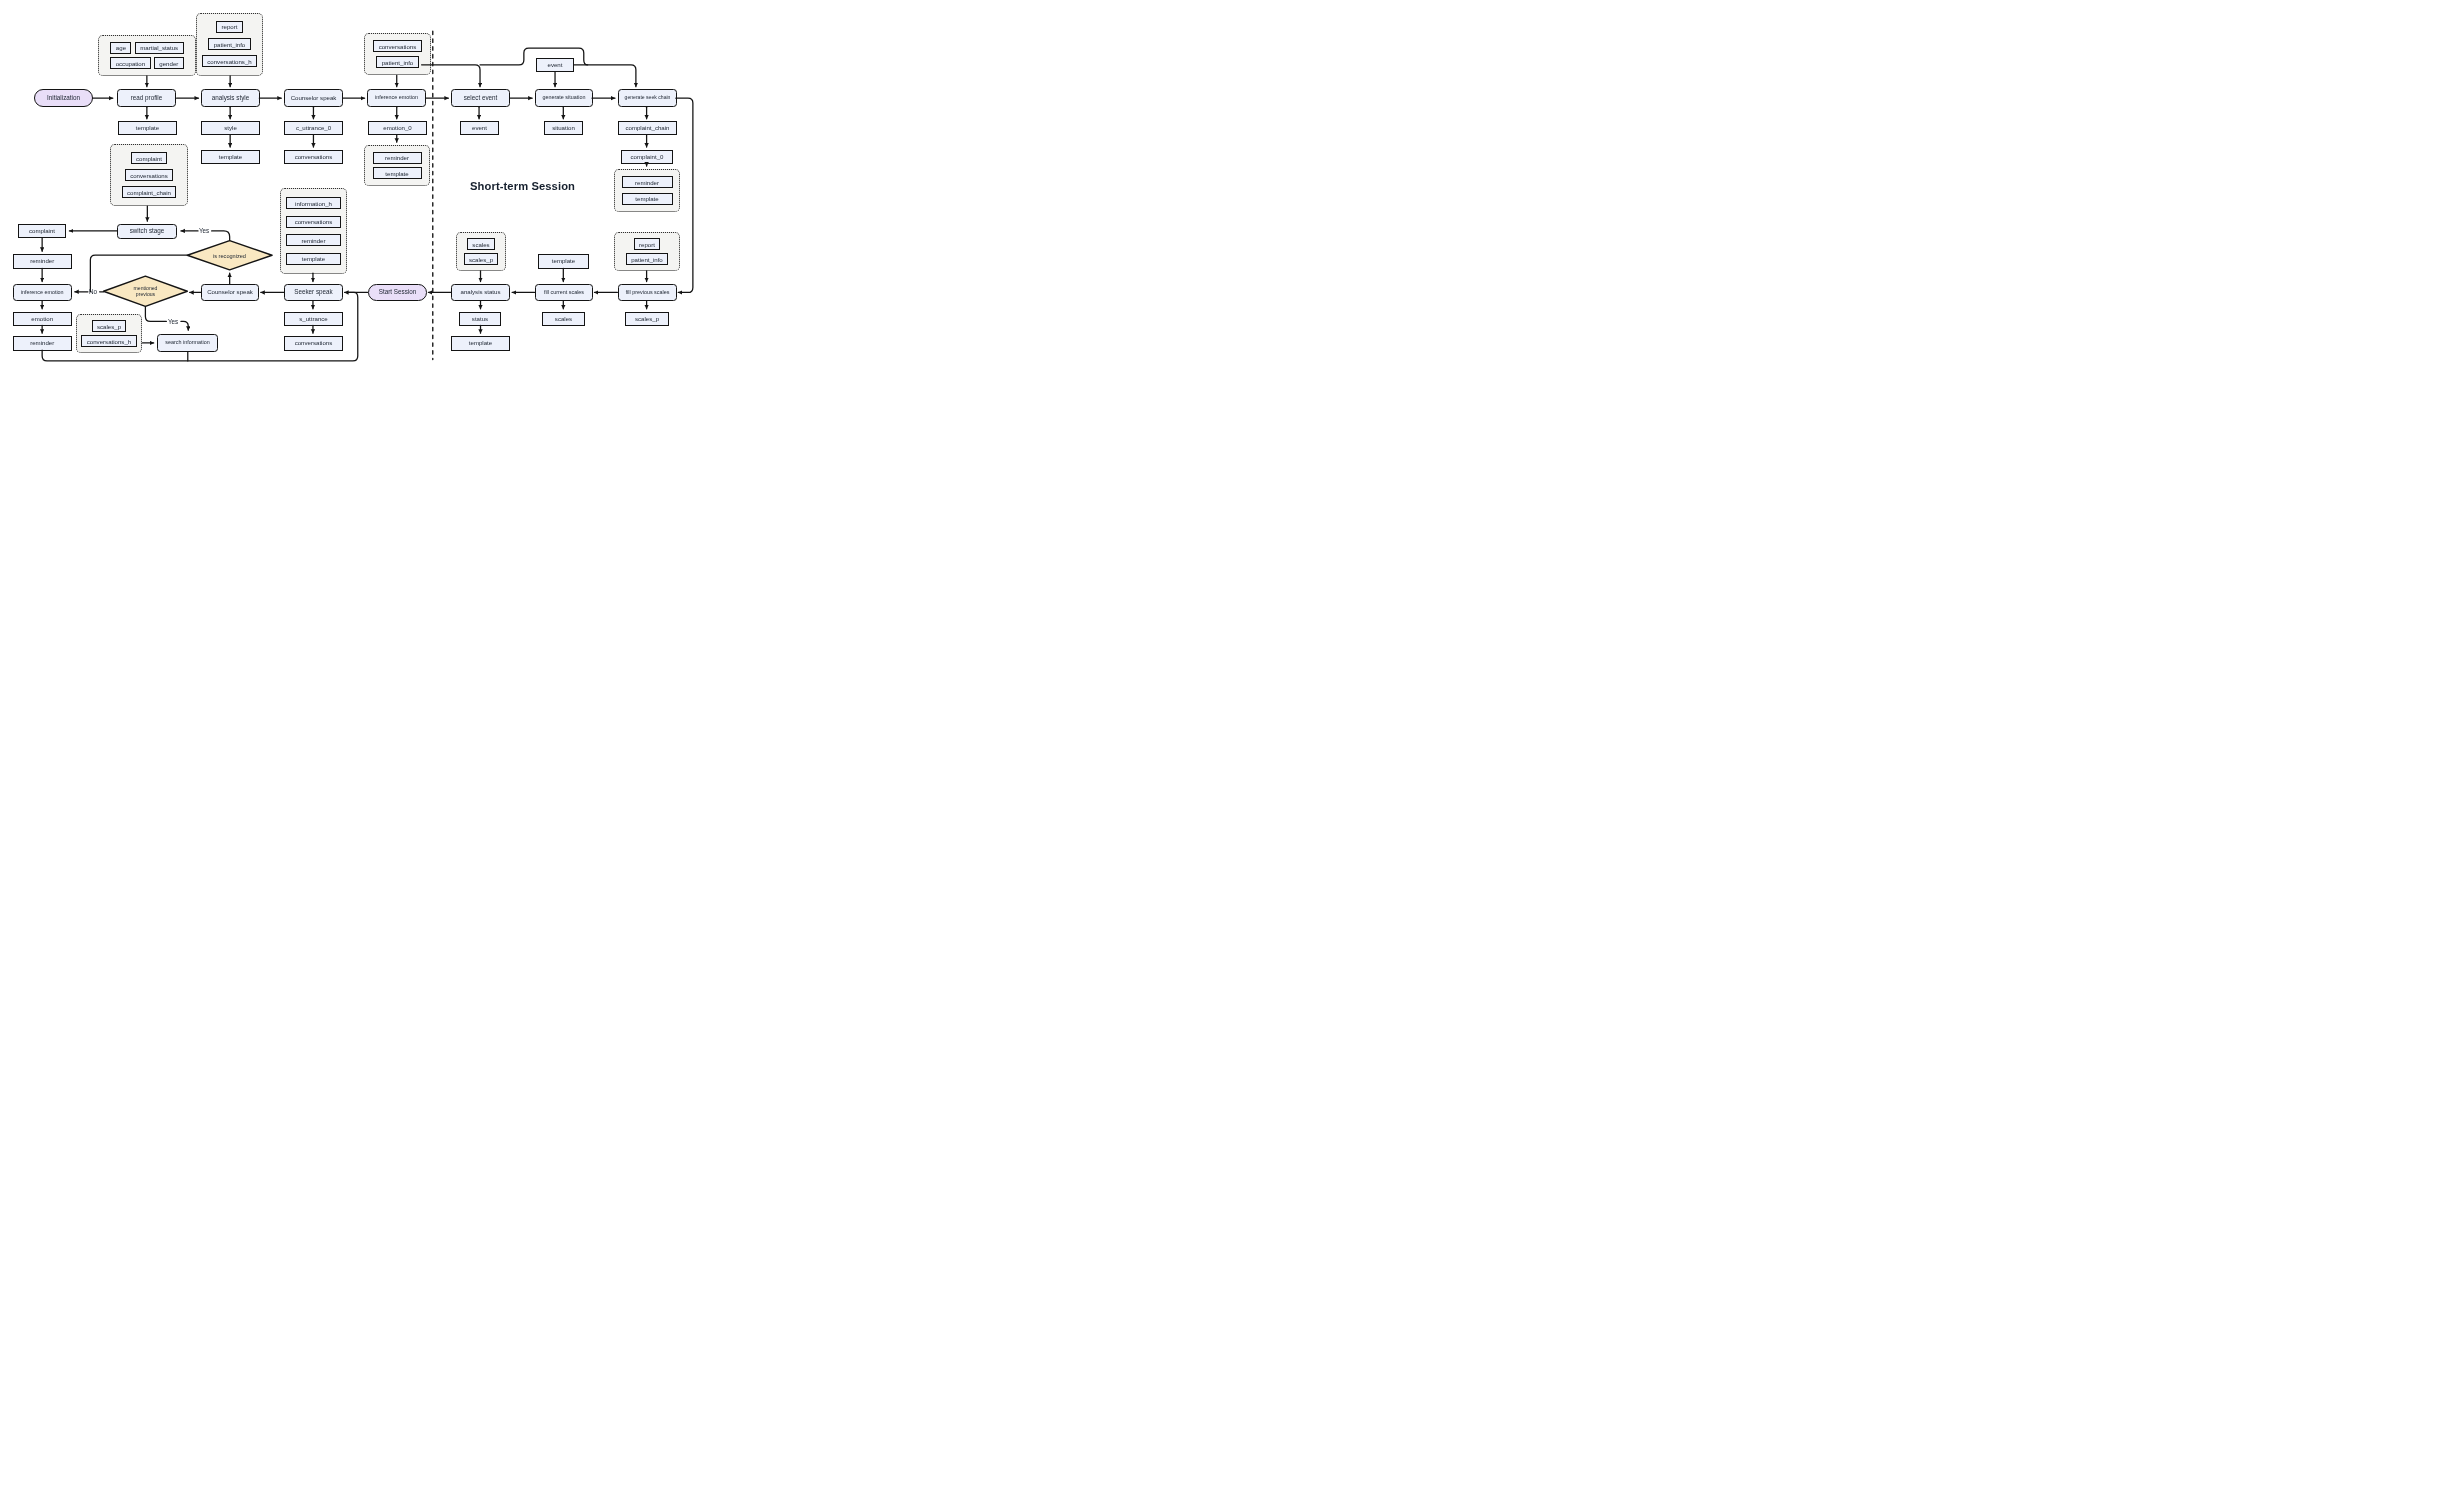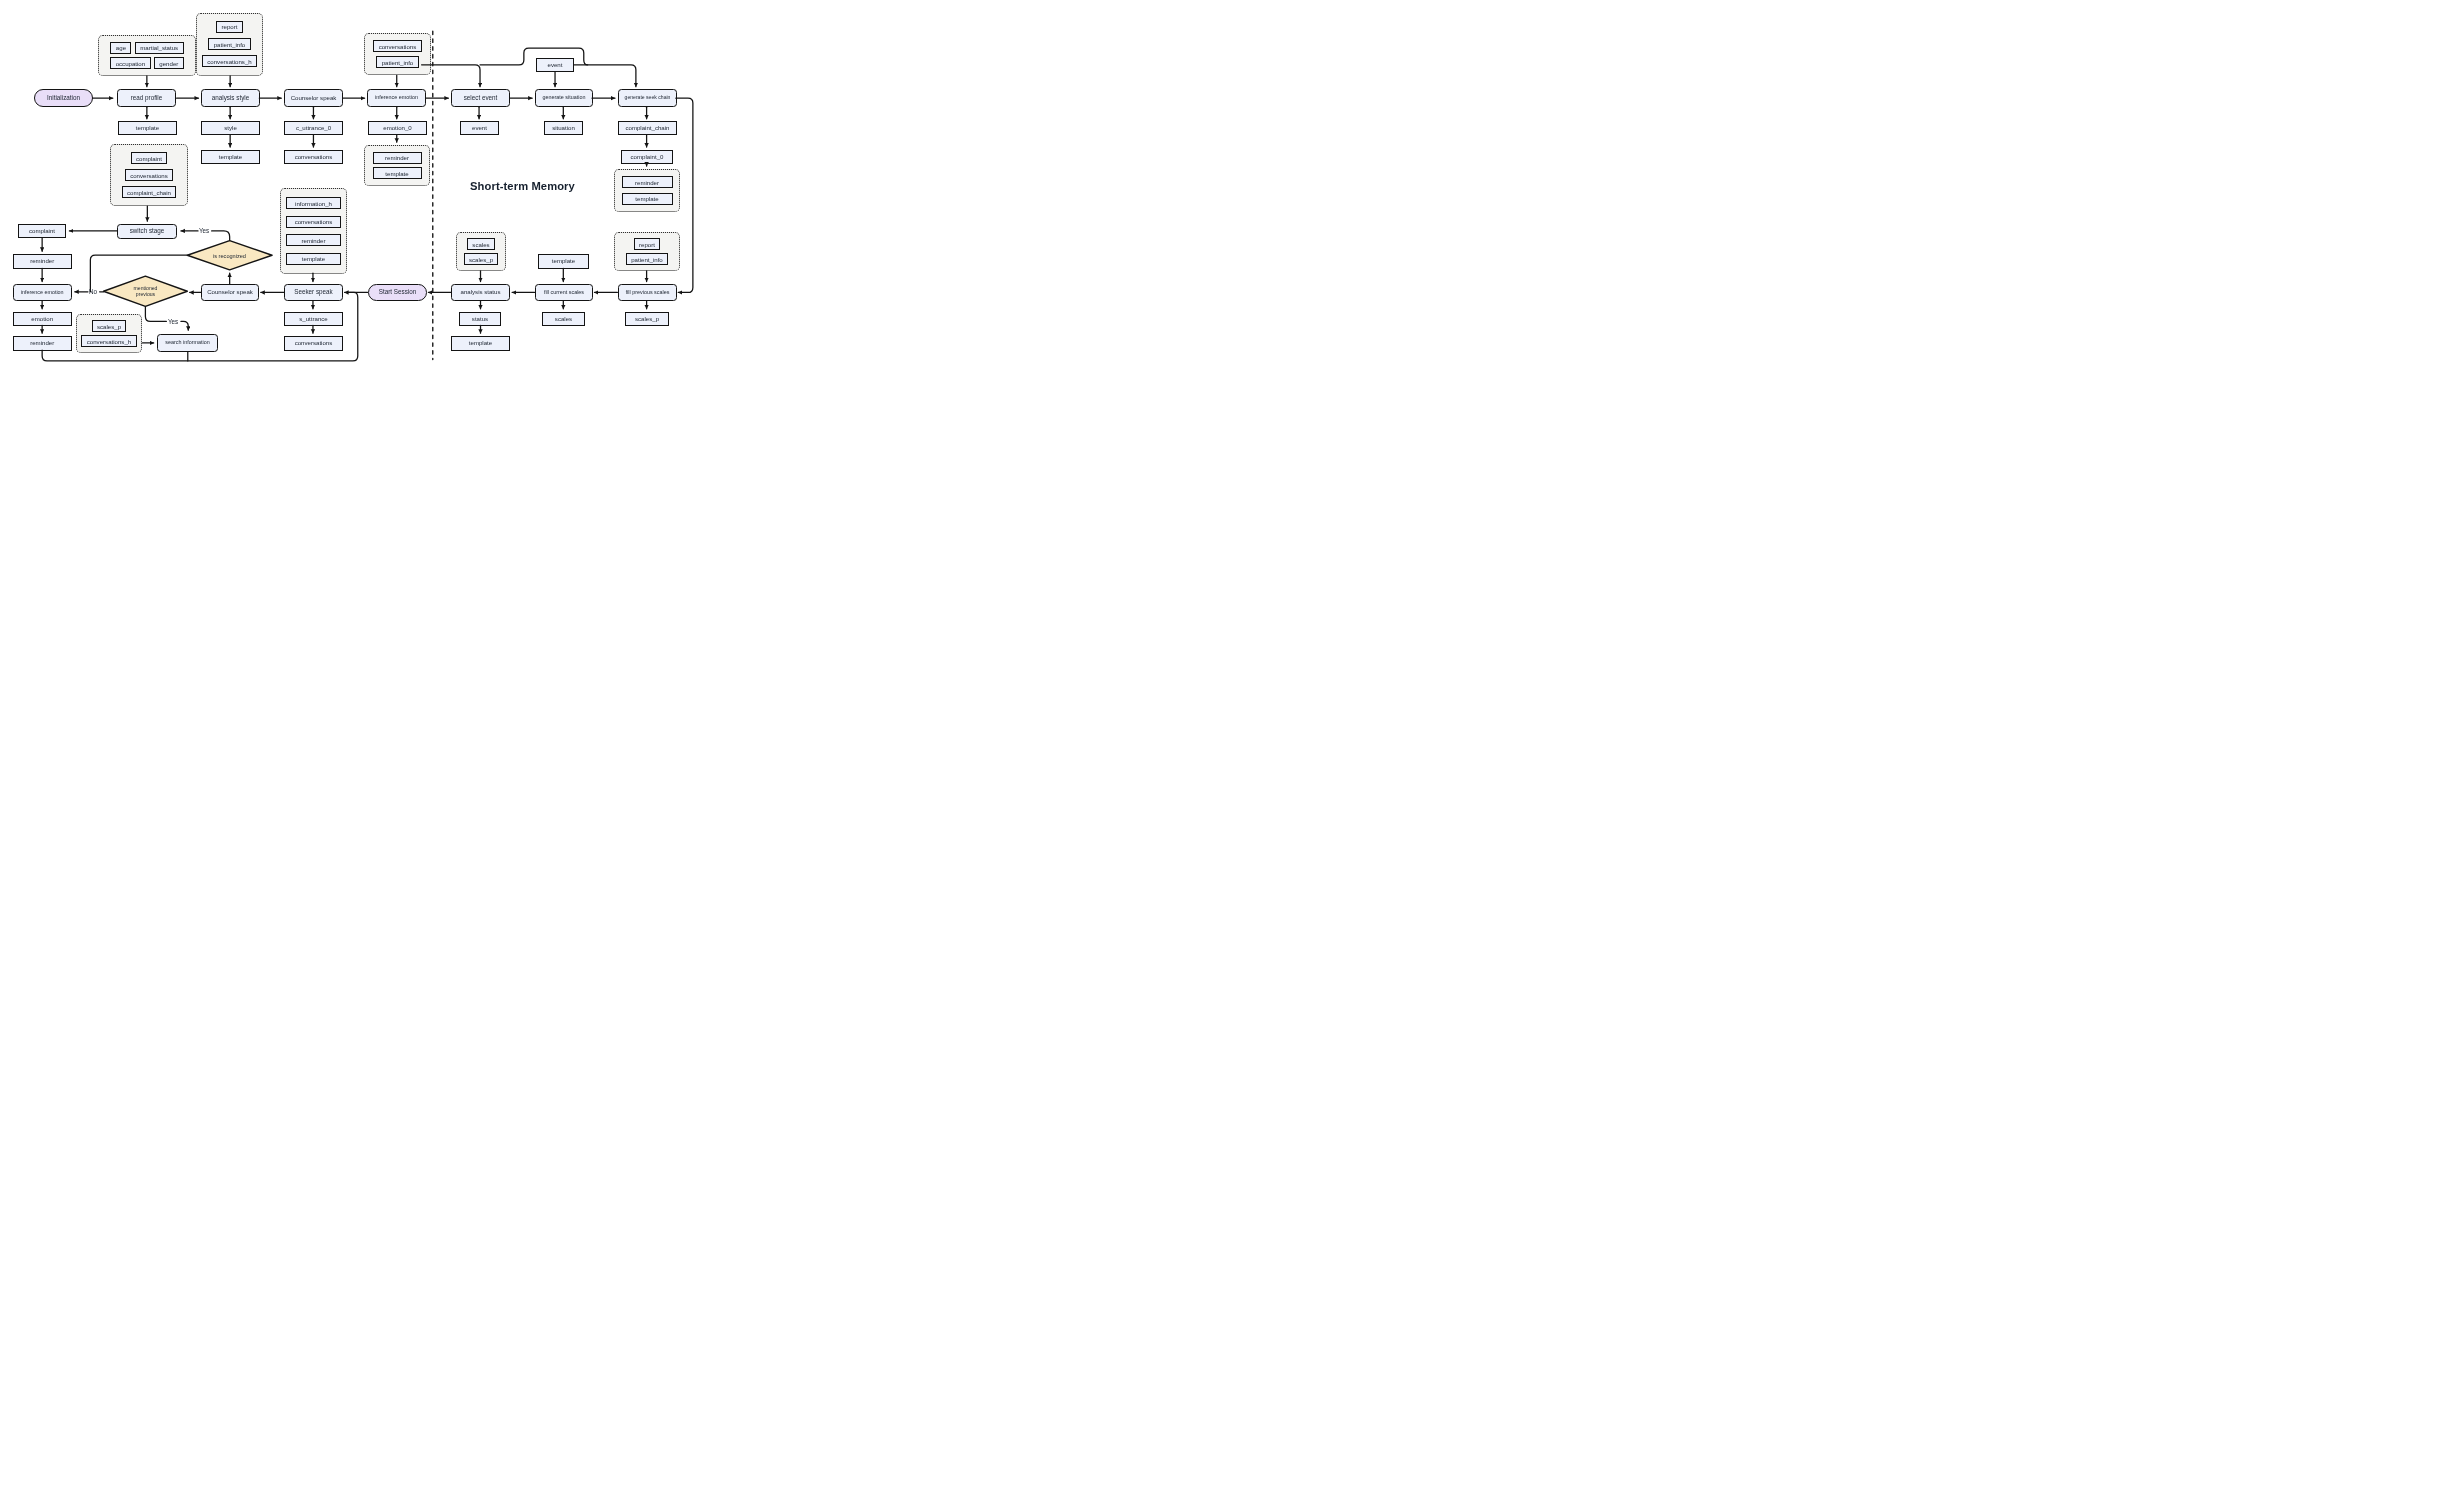--- a/index.html
+++ b/index.html
@@ -113,21 +113,21 @@
       <path d="M471 583 V561" marker-end="url(#ah)"></path>
 
       <path d="M471 494 V486 Q471 474 459 474 H434"></path>
       <path d="M406 474 H371" marker-end="url(#ah)"></path>
 
       <polygon points="471,494 558,524 471,554 384,524" fill="#f9e8c2" stroke-width="3" stroke-linejoin="round"></polygon>
       <polygon points="298,567 384,598 298,629 212,598" fill="#f9e8c2" stroke-width="3" stroke-linejoin="round"></polygon>
     </g>
   </svg>
 
-  <div class="title" style="left:470px;top:180px;">Short-term Memory</div>
+  <div class="title" style="left:470px;top:180px;">Short-term Session</div>
 
   <div class="elabel" style="left:199px;top:227px;">Yes</div>
   <div class="elabel" style="left:168px;top:318px;">Yes</div>
   <div class="elabel" style="left:89px;top:288px;">No</div>
 
   <div class="dlabel" style="left:197px;top:251px;width:65px;height:9.8px;">is recognized</div>
   <div class="dlabel fs10" style="left:116px;top:285px;width:59px;height:13.7px;flex-direction:column;">
     <span>mentioned</span>
     <span>previous</span>
   </div>

